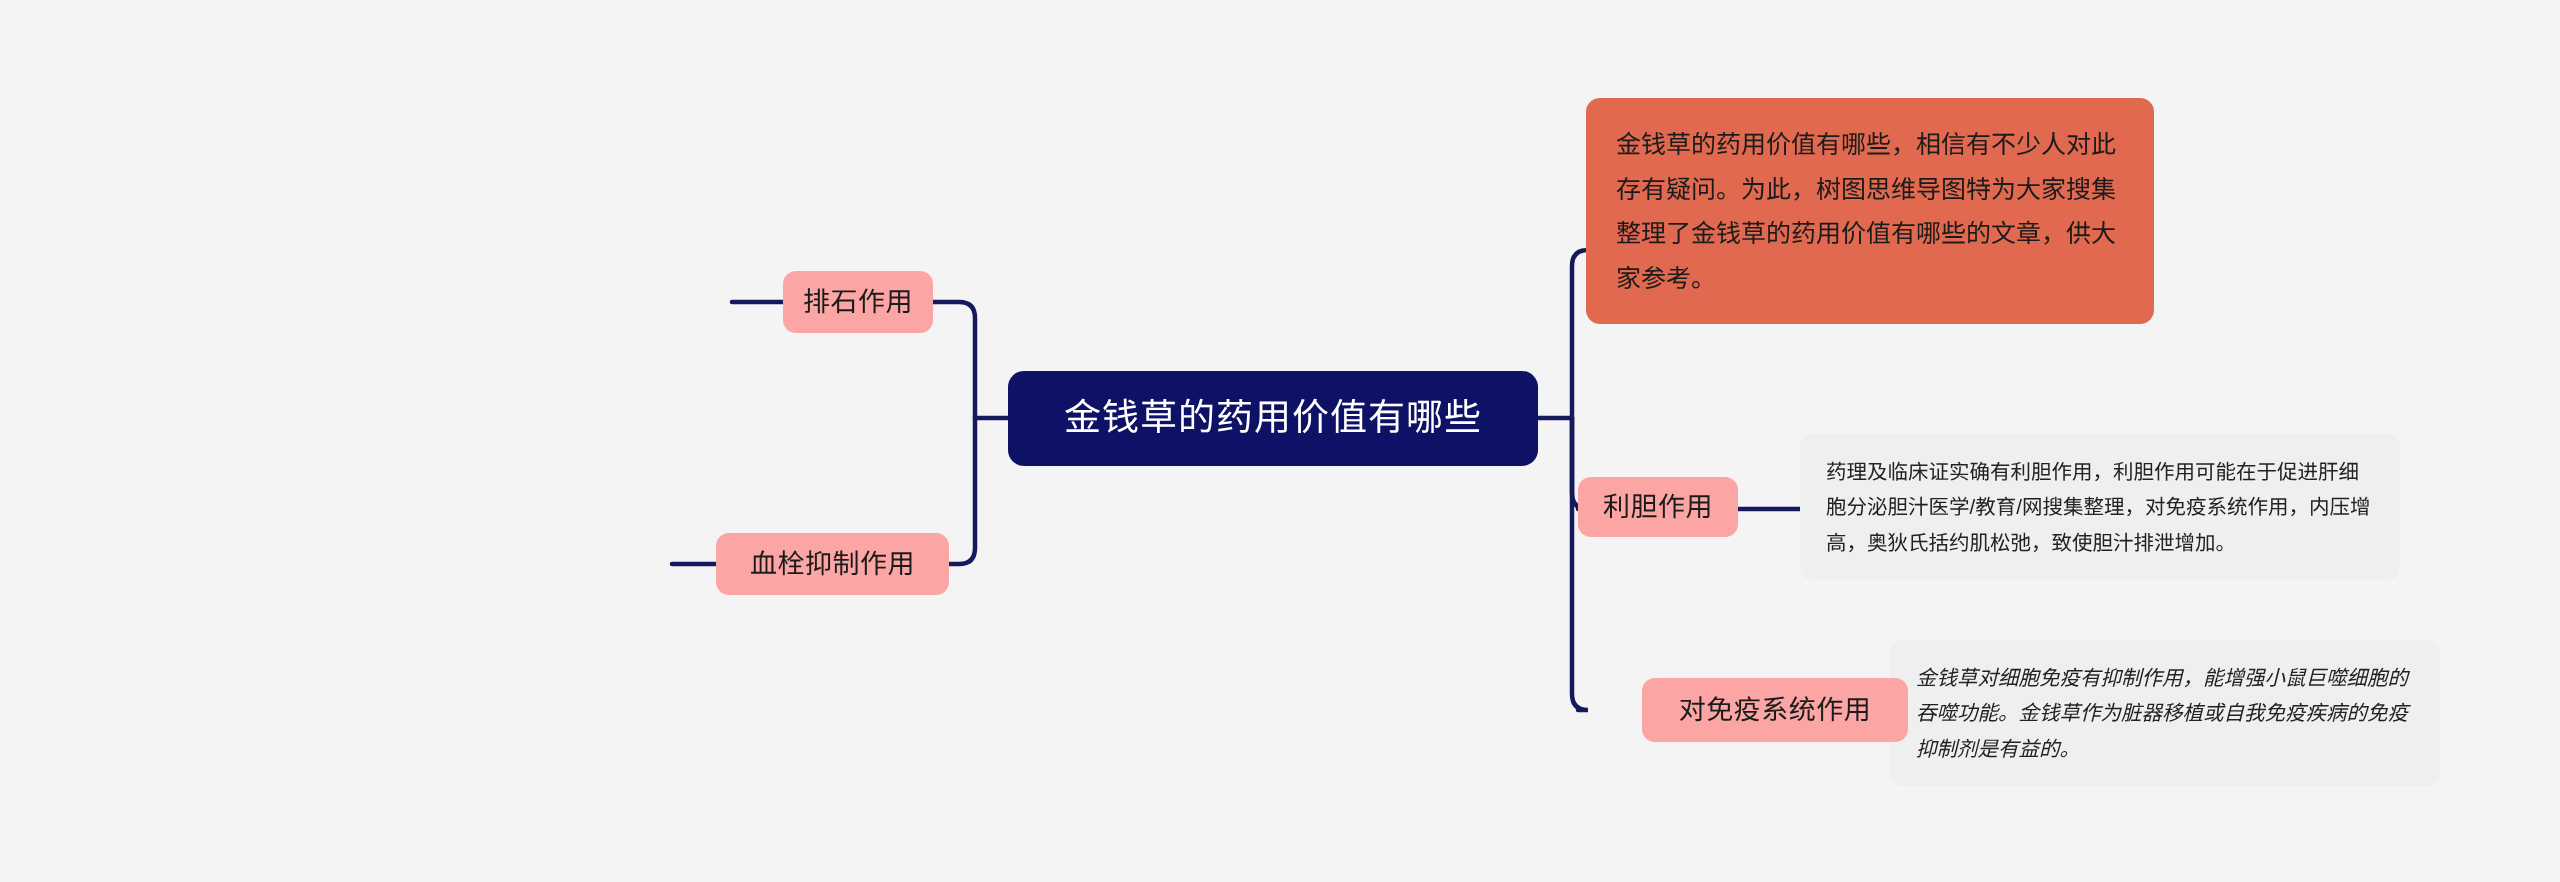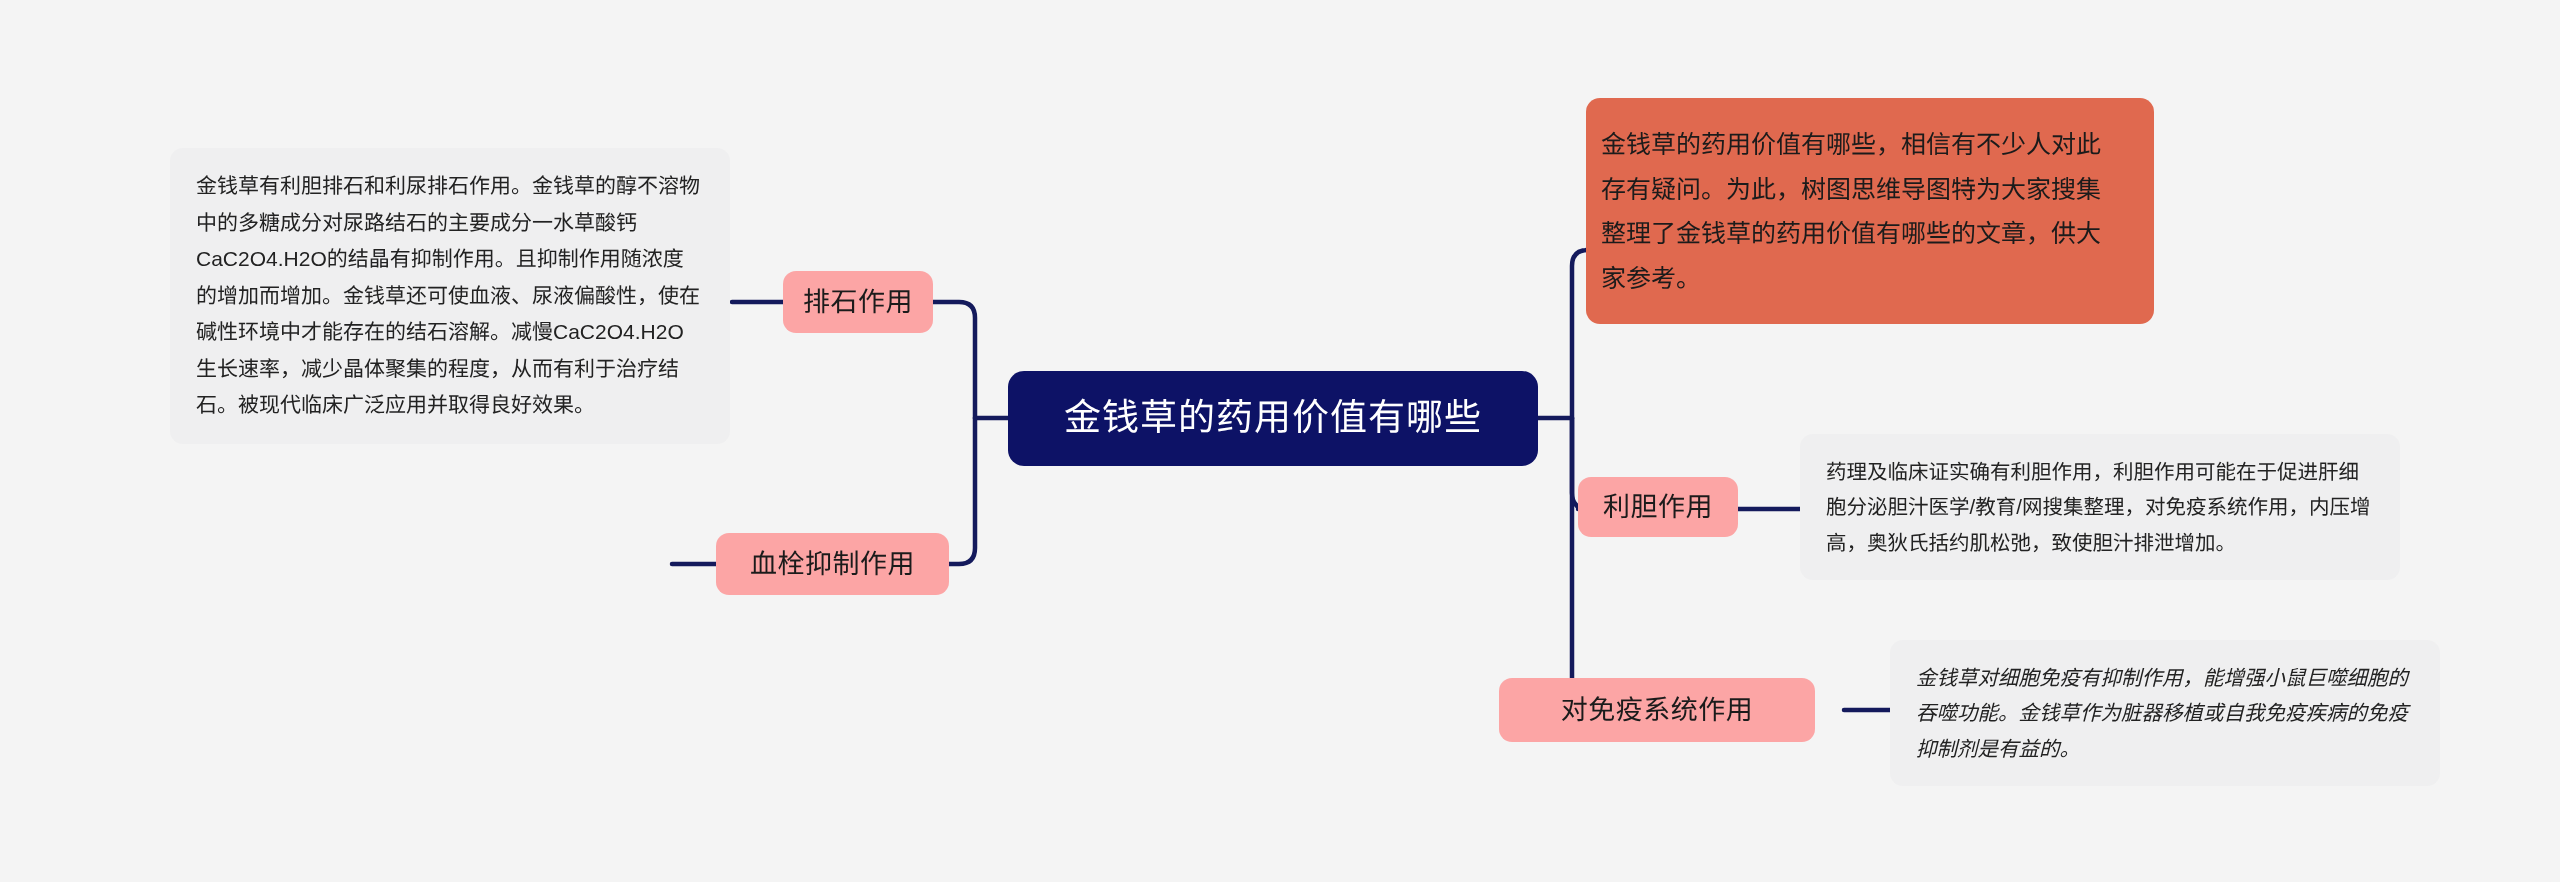--- a/index.html
+++ b/index.html
@@ -96,26 +96,26 @@
 
   
   #note-paishi      { left: 170px;  top: 148px; width: 560px; }
   #node-paishi      { left: 783px;  top: 271px; width: 150px; height: 62px; }
 
   #note-xueshuan    { left: 110px;  top: 510px; width: 560px; }
   #node-xueshuan    { left: 716px;  top: 533px; width: 233px; height: 62px; }
 
   #node-root        { left: 1008px; top: 371px; width: 530px; height: 95px; }
 
-  #card-intro       { left: 1586px; top: 98px;  width: 568px; padding-left: 15px; }
+  #card-intro       { left: 1586px; top: 98px;  width: 568px; }
 
   #node-lidan       { left: 1578px; top: 477px; width: 160px; height: 60px; }
   #note-lidan       { left: 1800px; top: 434px; width: 600px; }
 
-  #node-mianyi      { left: 1499px; top: 678px; width: 316px; height: 64px; }
+  #node-mianyi      { left: 1642px; top: 678px; width: 266px; height: 64px; }
   #note-mianyi      { left: 1890px; top: 640px; width: 550px; font-style: italic; }
 </style>
 </head>
 <body>
 
 <div id="mindmap-canvas">
 
   <svg id="connector-layer" viewBox="0 0 2560 882" width="2560" height="882" xmlns="http://www.w3.org/2000/svg">
     <g fill="none" stroke="#141a5c" stroke-width="4.5" stroke-linecap="round">
 
@@ -131,21 +131,20 @@
 
       <path d="M1572 418 V 266 Q 1572 250 1588 250 H 1586"></path>
       <path d="M1572 418 V 493 Q 1572 509 1588 509 H 1578"></path>
       <path d="M1572 418 V 694 Q 1572 710 1588 710 H 1578"></path>
 
       <path d="M1738 509 H 1802"></path>
       <path d="M1844 710 H 1892"></path>
     </g>
   </svg>
 
-  <div class="node note-card note-lg" id="note-paishi">金钱草有利胆排石和利尿排石作用。金钱草的醇不溶物中的多糖成分对尿路结石的主要成分一水草酸钙CaC2O4.H2O的结晶有抑制作用。且抑制作用随浓度的增加而增加。金钱草还可使血液、尿液偏酸性，使在碱性环境中才能存在的结石溶解。减慢CaC2O4.H2O生长速率，减少晶体聚集的程度，从而有利于治疗结石。被现代临床广泛应用并取得良好效果。</div>
 
 
   <div class="node branch-node" id="node-paishi">排石作用</div>
 
   <div class="node branch-node" id="node-xueshuan">血栓抑制作用</div>
 
   <div class="node root-node" id="node-root">金钱草的药用价值有哪些</div>
 
   <div class="node intro-card" id="card-intro">金钱草的药用价值有哪些，相信有不少人对此存有疑问。为此，树图思维导图特为大家搜集整理了金钱草的药用价值有哪些的文章，供大家参考。</div>
 

